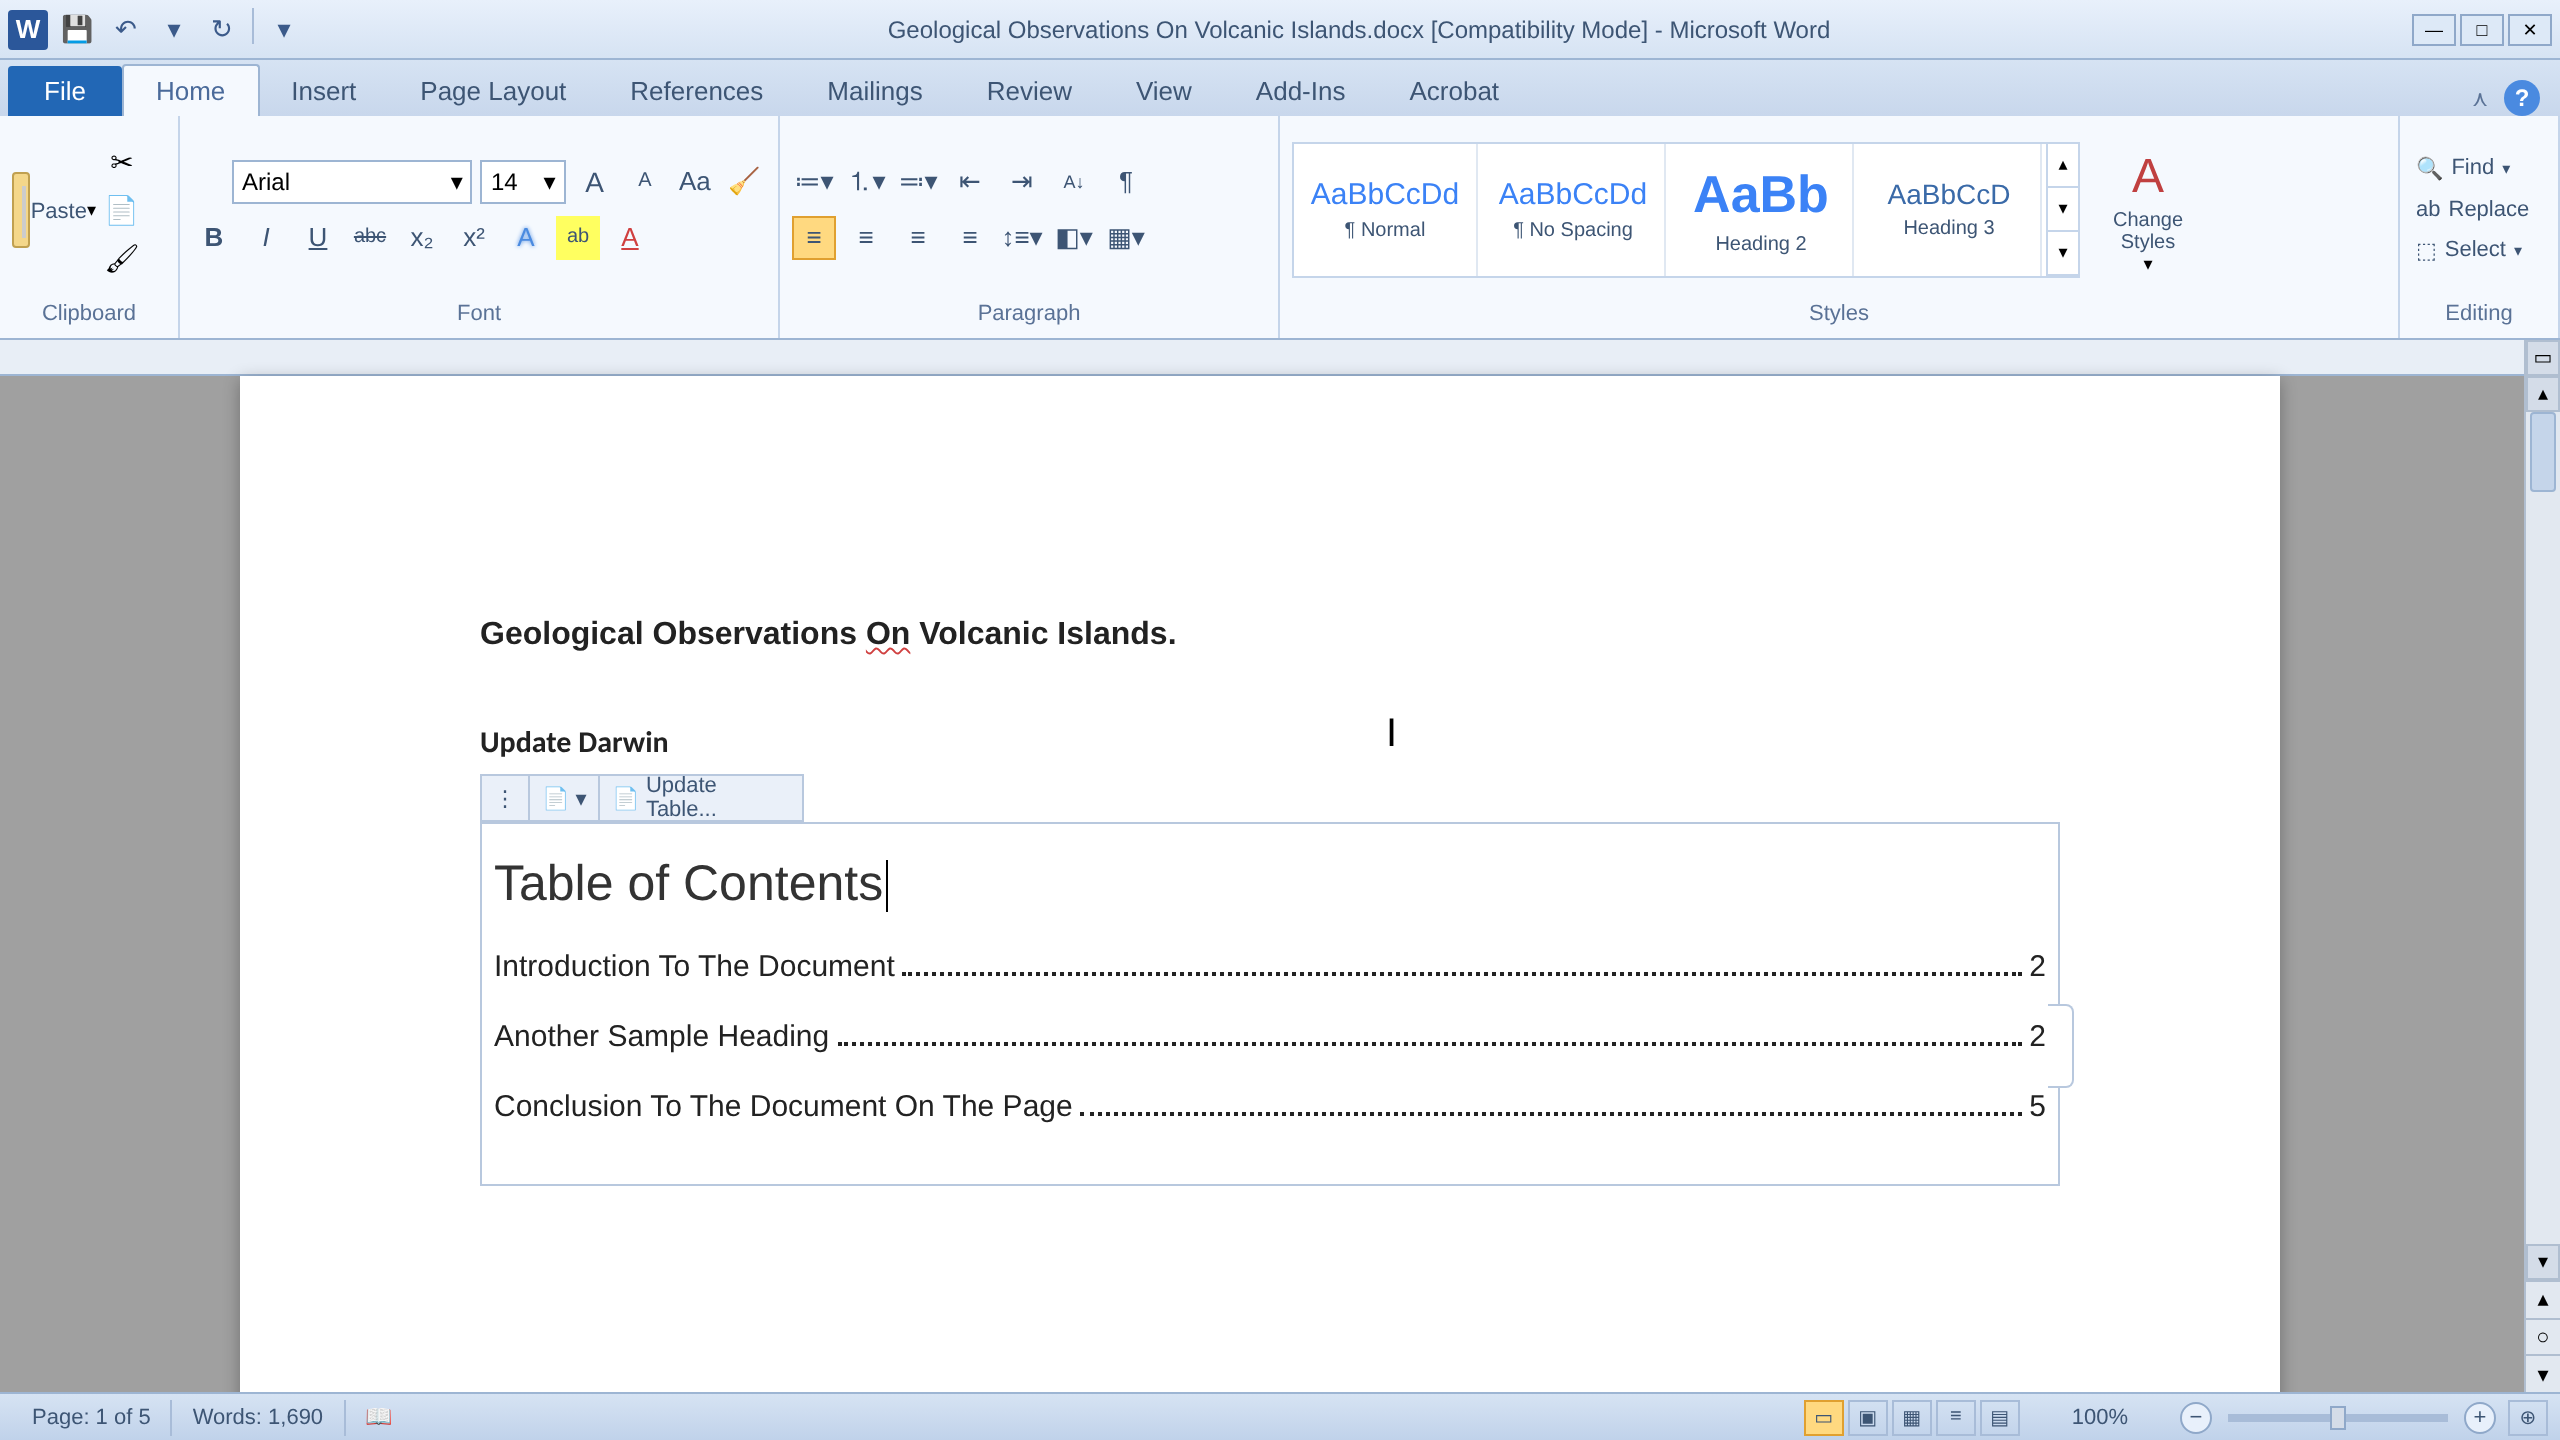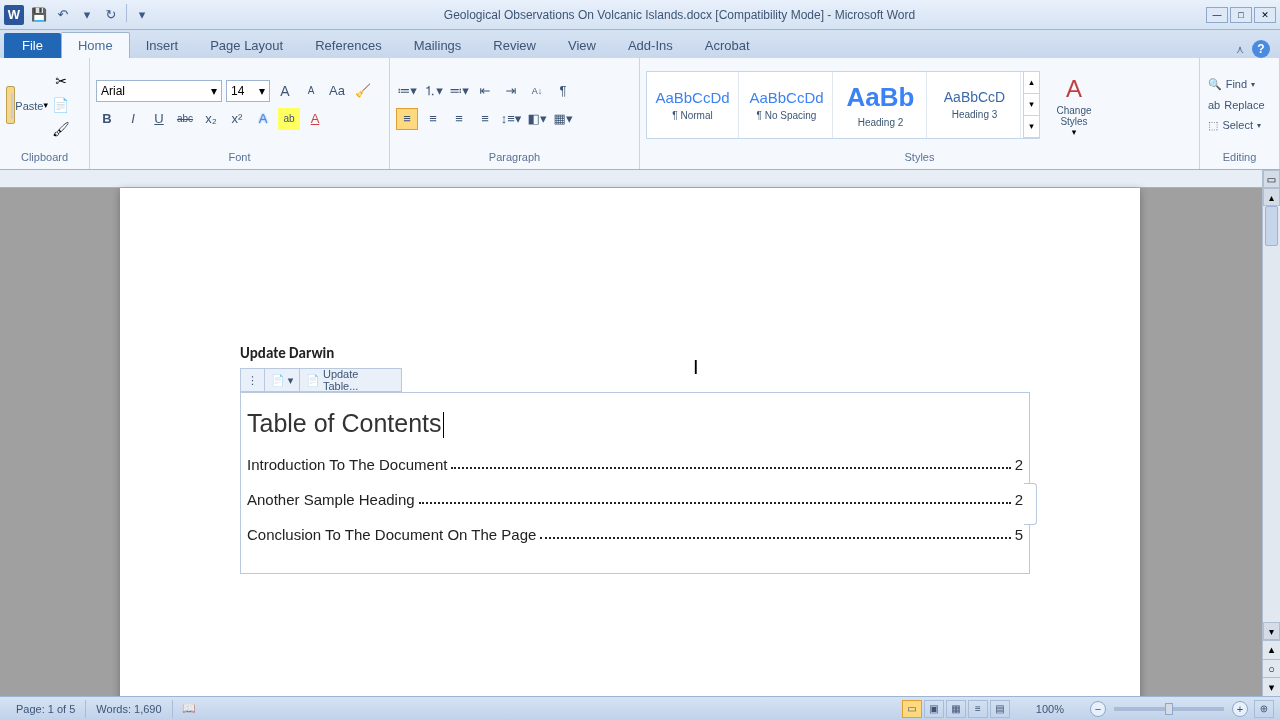--- a/index.html
+++ b/index.html
@@ -33,21 +33,21 @@
 .paste-btn { display: flex; flex-direction: row; align-items: center; cursor: pointer; width: 42px; }
 .paste-icon { width: 32px; height: 38px; background: #f4d78a; border: 1px solid #c0a050; border-radius: 2px; position: relative; }
 .paste-icon::after { content: ''; position: absolute; top: 6px; left: 4px; right: 4px; bottom: 4px; background: #fff; border: 1px solid #ccc; }
 .paste-label { font-size: 11px; color: #3d5574; margin-top: 2px; }
 .clip-small { display: flex; flex-direction: column; gap: 6px; }
 .small-icon { width: 18px; height: 18px; cursor: pointer; display: flex; align-items: center; justify-content: center; font-size: 14px; }
 
 .font-group { width: 300px; }
 .font-row { display: flex; gap: 4px; align-items: center; }
 .font-col { display: flex; flex-direction: column; gap: 6px; width: 100%; }
-.font-name-sel { width: 126px; height: 22px; border: 1px solid #9db5d3; background: #fff; display: flex; align-items: center; padding: 0 4px; font-size: 12px; justify-content: space-between; cursor: pointer; }
+.font-name-sel { width: 126px; height: 22px; border: 1px solid #9db5d3; background: #fff; display: flex; align-items: center; padding: 0 4px; font-size: 12px; justify-content: space-between; cursor: pointer; margin-left: 20px; }
 .font-size-sel { width: 44px; height: 22px; border: 1px solid #9db5d3; background: #fff; display: flex; align-items: center; padding: 0 4px; font-size: 12px; justify-content: space-between; cursor: pointer; }
 .tiny-btn { width: 22px; height: 22px; display: flex; align-items: center; justify-content: center; font-size: 13px; cursor: pointer; color: #3d5574; border: 1px solid transparent; }
 .tiny-btn.active { border: 1px solid #e0a030; background: #ffd980; }
 
 .para-group { width: 250px; }
 
 .styles-group { flex: 1; }
 .style-gallery { display: flex; gap: 2px; height: 68px; border: 1px solid #c5d5ea; background: #fff; }
 .style-item { width: 92px; display: flex; flex-direction: column; align-items: center; justify-content: center; border-right: 1px solid #e0e8f2; cursor: pointer; }
 .style-preview { font-size: 15px; color: #3b82f6; }
@@ -271,20 +271,21 @@
           </div>
       </div>
     </div>
     <div class="group-label">Editing</div>
   </div>
 </div>
 
 <div class="doc-area">
   <div class="ruler-h"></div>
   <div class="page">
+    <div class="doc-title"><span>Geological Observations </span><span class="wavy">On</span><span> Volcanic Islands.</span></div>
     <div class="doc-author">Update Darwin</div>
     <div class="toc-controls">
       <div class="toc-ctrl-btn">⋮</div>
       <div class="toc-ctrl-btn"><span>📄</span>▾</div>
       <div class="toc-ctrl-btn" style="border-right:none">
           <span>📄</span>
           <span>Update Table...</span>
         </div>
     </div>
     <div class="toc-box">

